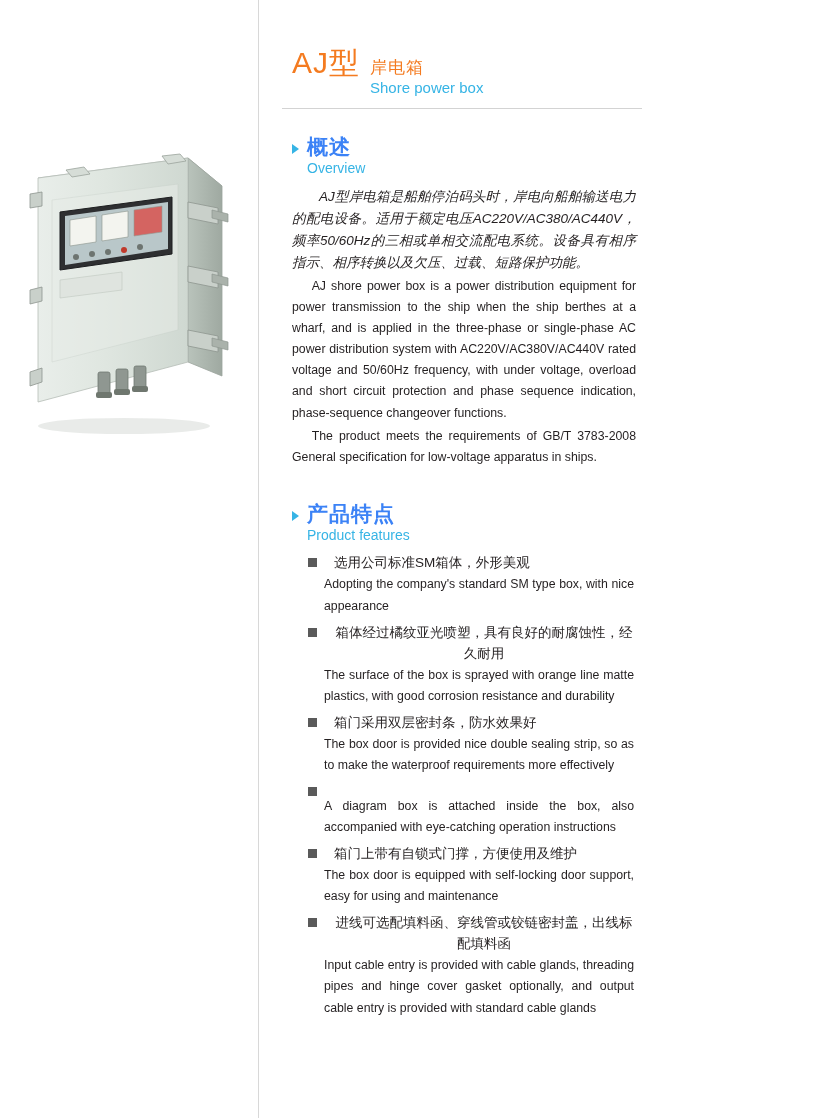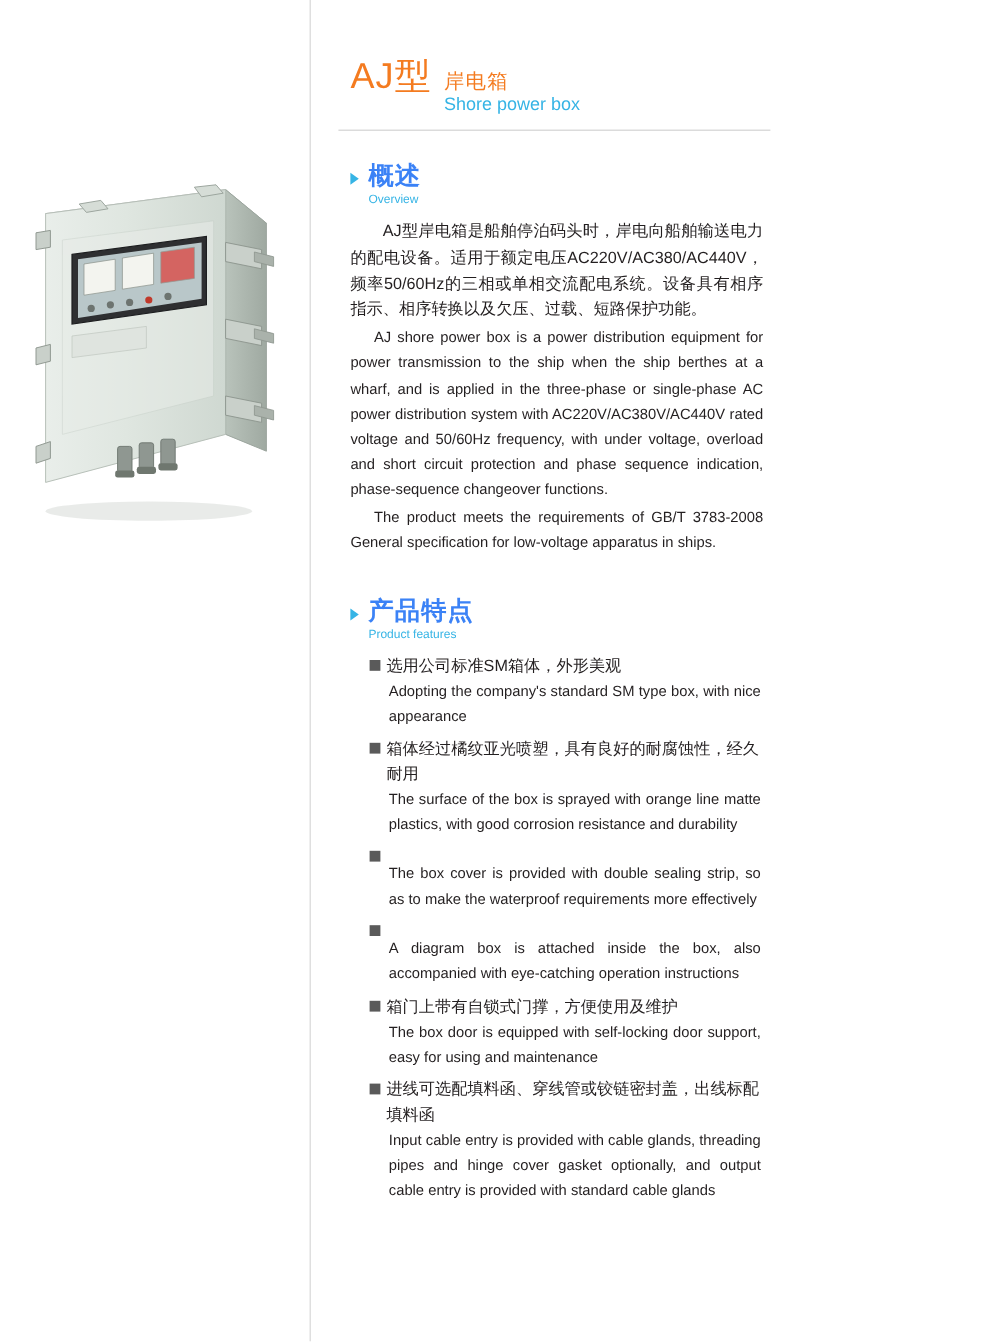--- a/index.html
+++ b/index.html
@@ -110,63 +110,64 @@
   .head-text { line-height: 1.1; }
   .head-cn {
     color: #3b82f6;
     font-size: 21px;
     font-weight: bold;
     letter-spacing: 1px;
     display: block;
   }
   .head-en {
     color: #36b4e5;
-    font-size: 10px;
+    font-size: 14px;
     display: block;
     margin-top: 3px;
   }
 
   
   .body {
     margin-top: 10px;
     padding-left: 10px;
     padding-right: 6px;
   }
   p.cn {
     margin: 0 0 2px 0;
     font-size: 13.5px;
     line-height: 1.62;
     text-align: justify;
     text-justify: inter-ideograph;
     color: #231f20;
   }
-  p.cn.indent { text-indent: 2em; }
+  p.cn.indent { text-indent: 2em; font-style: italic; }
   p.en {
     margin: 0 0 2px 0;
     font-size: 12.3px;
     line-height: 1.72;
     text-align: justify;
     color: #231f20;
   }
   p.en.indent { text-indent: 1.6em; }
   .gap-top { margin-top: 9px; }
 
   
   .features {
     margin-top: 10px;
     padding-left: 26px;
     padding-right: 8px;
   }
   .feature { margin-bottom: 6px; }
   .feature-cn {
     display: flex;
     align-items: flex-start;
-    gap: 5px;
+    gap: 17px;
     font-size: 13.5px;
     line-height: 1.55;
+    text-align: center;
   }
   .sq-icon {
     width: 9px;
     height: 9px;
     background: #5a5a5a;
     flex: 0 0 auto;
     margin-top: 5px;
   }
   .feature-en {
     font-size: 12.3px;
@@ -312,22 +313,23 @@
           <div class="feature-cn">
             <span class="sq-icon"></span>
             <span>箱体经过橘纹亚光喷塑，具有良好的耐腐蚀性，经久耐用</span>
           </div>
           <div class="feature-en">The surface of the box is sprayed with orange line matte plastics, with good corrosion resistance and durability</div>
         </div>
 
         <div class="feature">
           <div class="feature-cn">
             <span class="sq-icon"></span>
-          </div>
-          <div class="feature-en">The box cover is provided with double sealing strip, so as to make the waterproof requirements more effectively</div>
+            <span>箱门采用双层密封条，防水效果好</span>
+          </div>
+          <div class="feature-en">The box door is provided nice double sealing strip, so as to make the waterproof requirements more effectively</div>
         </div>
 
 
         <div class="feature">
           <div class="feature-cn">
             <span class="sq-icon"></span>
           </div>
           <div class="feature-en">A diagram box is attached inside the box, also accompanied with eye-catching operation instructions</div>
         </div>
 

